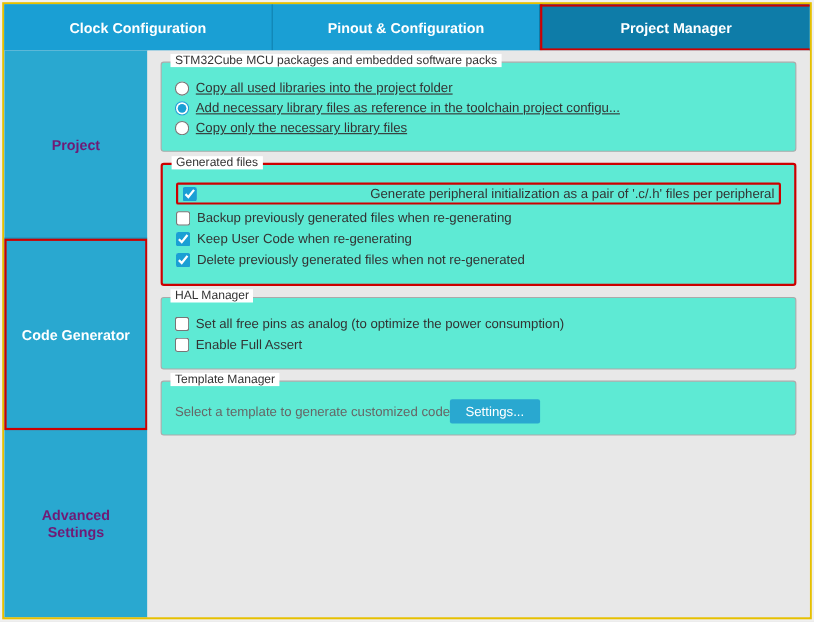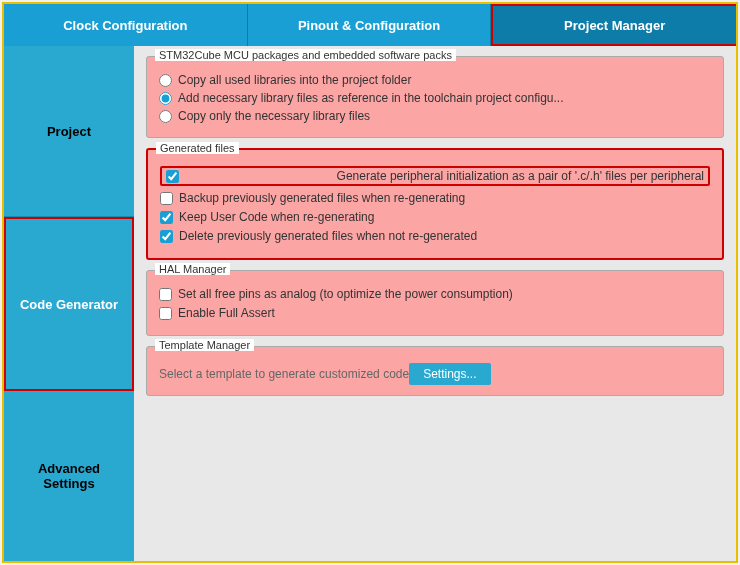--- a/index.html
+++ b/index.html
@@ -66,21 +66,21 @@
       display: flex;
       flex-direction: column;
       flex-shrink: 0;
     }
 
     .sidebar-item {
       display: flex;
       align-items: center;
       justify-content: center;
       padding: 20px 10px;
-      color: #000000;
+      color: #701a75;
       font-size: 13px;
       font-weight: bold;
       text-align: center;
       cursor: pointer;
       flex: 1;
       border-bottom: 1px solid #1a8ab0;
     }
 
     .sidebar-item.active {
       border: 2px solid #cc0000;
@@ -95,21 +95,21 @@
     .content-panel {
       flex: 1;
       padding: 10px 12px;
       background: #e8e8e8;
       overflow-y: auto;
     }
 
     
     .section {
       border: 1px solid #aaa;
-      background: #fca5a5;
+      background: #5eead4;
       border-radius: 3px;
       margin-bottom: 10px;
       padding: 8px 12px 10px 12px;
       position: relative;
     }
 
     .section-title {
       position: absolute;
       top: -8px;
       left: 8px;
@@ -133,20 +133,21 @@
 
     .radio-option input[type="radio"] {
       margin-right: 6px;
       accent-color: #1a9fd4;
     }
 
     .radio-option label {
       font-size: 12px;
       color: #333;
       cursor: pointer;
+      text-decoration: underline;
     }
 
     
     .checkbox-option {
       display: flex;
       align-items: center;
       margin: 5px 0;
       cursor: pointer;
     }
 

